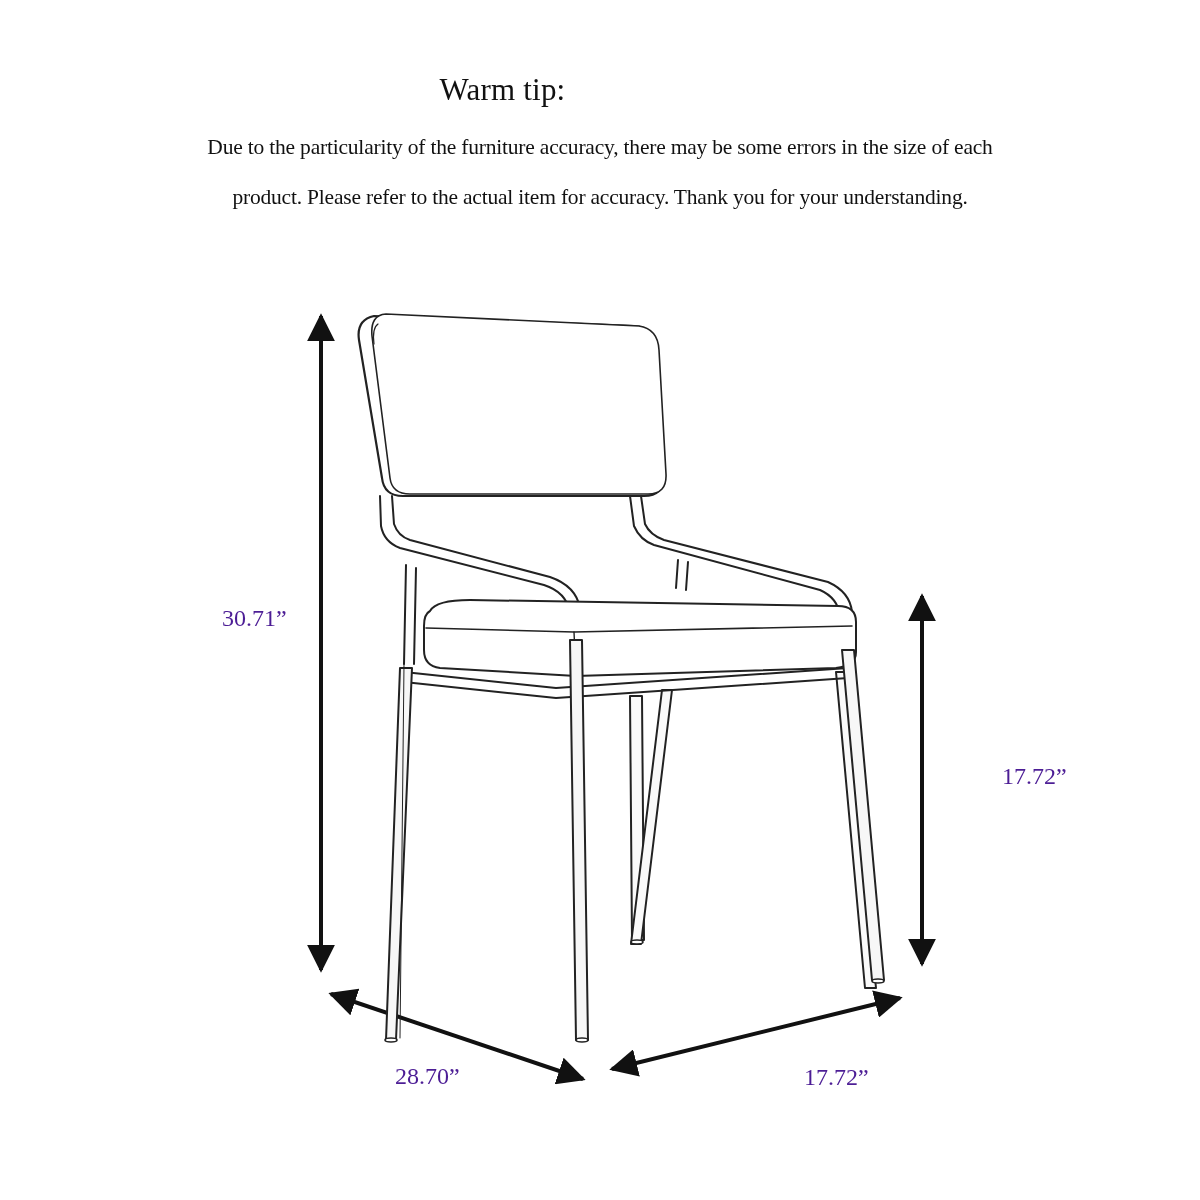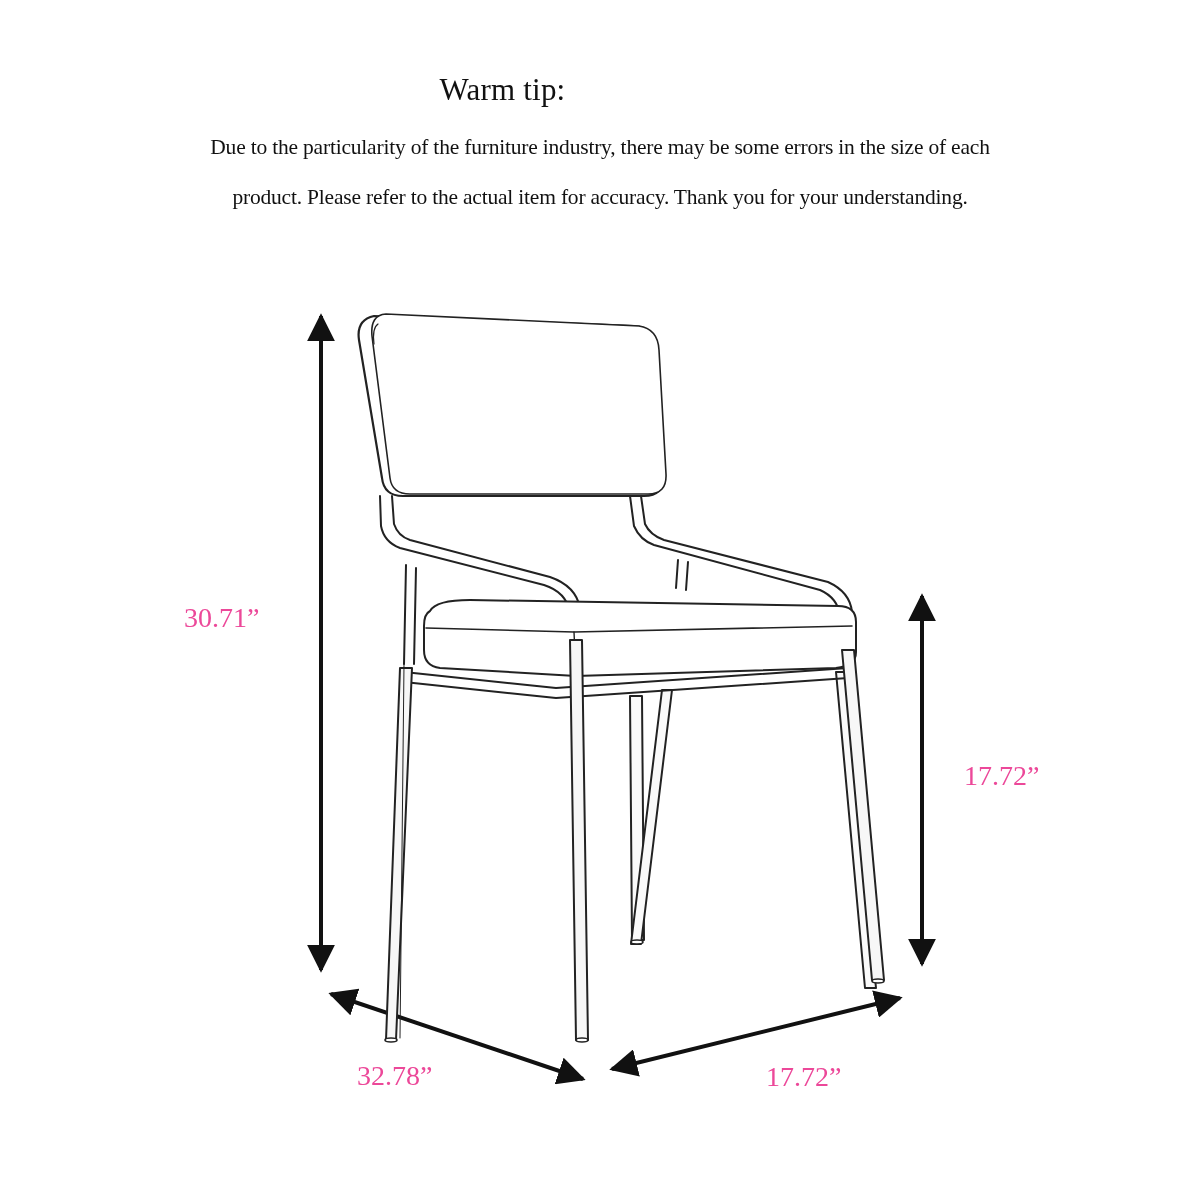--- a/index.html
+++ b/index.html
@@ -31,42 +31,43 @@
       width: 1200px;
       text-align: center;
       font-size: 21.5px;
       line-height: 28px;
       letter-spacing: -0.2px;
     }
     .note-line.l1 { top: 133px; }
     .note-line.l2 { top: 183px; font-family: Liberation Serif, serif; }
     .dim-label {
       position: absolute;
-      font-size: 28px;
+      font-size: 24px;
       line-height: 48px;
       white-space: nowrap;
-      color: #ec4899;
+      color: #4c1d95;
+      margin-left: 38px;
     }
     .dim-total-height { left: 184px; top: 594px; }
     .dim-seat-height { left: 964px; top: 752px; }
     .dim-depth { left: 357px; top: 1052px; }
     .dim-width { left: 766px; top: 1053px; }
     svg.drawing {
       position: absolute;
       left: 0;
       top: 0;
       width: 1200px;
       height: 1200px;
     }
   </style>
 </head>
 <body>
 
 <div class="title">Warm tip:</div>
-<div class="note-line l1">Due to the particularity of the furniture industry, there may be some errors in the size of each</div>
+<div class="note-line l1">Due to the particularity of the furniture accuracy, there may be some errors in the size of each</div>
 <div class="note-line l2">product. Please refer to the actual item for accuracy. Thank you for your understanding.</div>
 
 <svg class="drawing" viewBox="0 0 1200 1200" xmlns="http://www.w3.org/2000/svg">
   <defs>
     <marker id="arrowhead" viewBox="0 0 10 10" refX="9" refY="5" markerWidth="7" markerHeight="7" orient="auto-start-reverse">
       <path d="M0,0 L10,5 L0,10 Z" fill="#111"></path>
     </marker>
   </defs>
 
   <g stroke="#111" stroke-width="4" fill="none">
@@ -126,14 +127,14 @@
       <ellipse cx="391" cy="1040" rx="6" ry="2"></ellipse>
       <ellipse cx="582" cy="1040" rx="6" ry="2"></ellipse>
       <ellipse cx="878" cy="981" rx="6" ry="2"></ellipse>
       <ellipse cx="637" cy="942" rx="6" ry="2"></ellipse>
     </g>
   </g>
 </svg>
 
 <div class="dim-label dim-total-height">30.71”</div>
 <div class="dim-label dim-seat-height">17.72”</div>
-<div class="dim-label dim-depth">32.78”</div>
+<div class="dim-label dim-depth">28.70”</div>
 <div class="dim-label dim-width">17.72”</div>
 
 </body></html>

